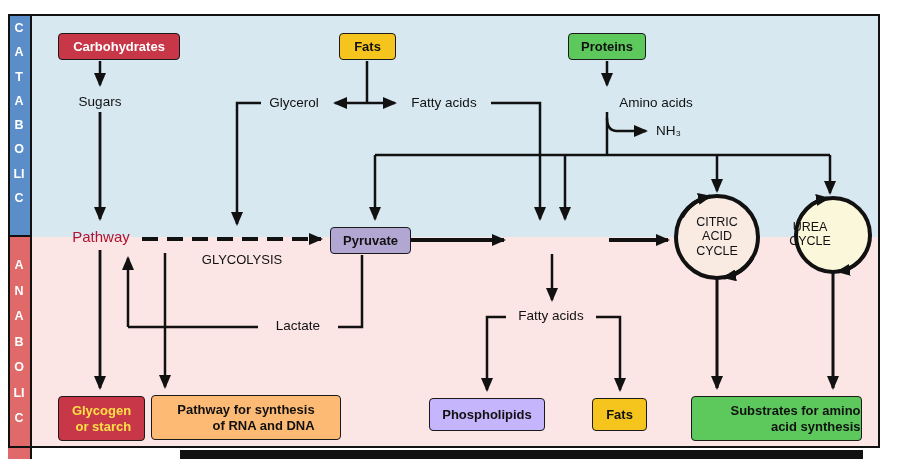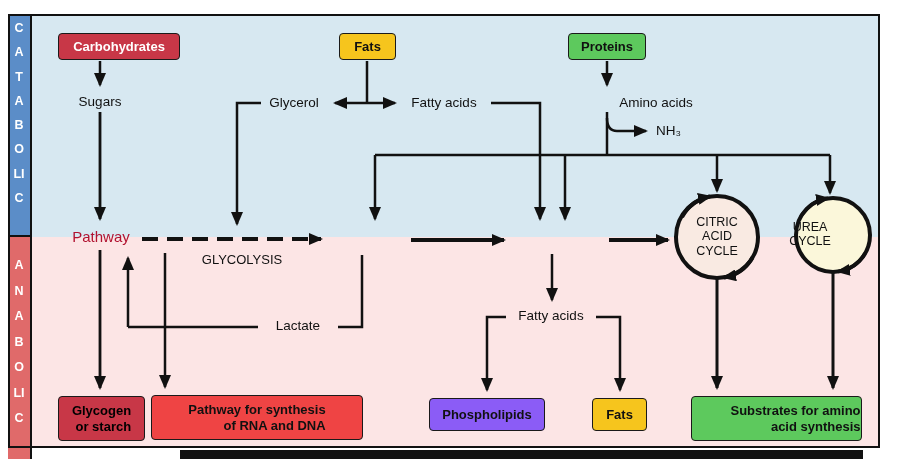--- a/index.html
+++ b/index.html
@@ -21,23 +21,23 @@
   .box{position:absolute;z-index:3;box-sizing:border-box;border:1.6px solid #1a1a1a;border-radius:4px;
        display:flex;align-items:center;justify-content:center;text-align:right;
        font-weight:bold;font-size:13px;line-height:1.18;white-space:pre-line;}
   .label{position:absolute;z-index:3;font-weight:normal;font-size:13.5px;text-align:center;white-space:pre-line;}
 
   #box-carbohydrates{left:58px;top:33px;width:122px;height:27px;background:#c83747;color:#fff;}
   #box-fats-top{left:339px;top:33px;width:57px;height:27px;background:#f6c51d;}
   #box-proteins{left:568px;top:33px;width:78px;height:27px;background:#5dc95d;}
   #box-pyruvate{left:330px;top:227px;width:81px;height:27px;background:#b2a7d3;}
   #box-acetyl-coa{left:512px;top:227px;width:97px;height:27px;background:#efa263;}
-  #box-glycogen{left:58px;top:396px;width:87px;height:45px;background:#c83747;color:#000000;}
-  #box-rna-dna{left:151px;top:395px;width:212px;height:45px;background:#ef4444;}
-  #box-phospholipids{left:429px;top:398px;width:116px;height:33px;background:#8b5cf6;}
+  #box-glycogen{left:58px;top:396px;width:87px;height:45px;background:#c83747;color:#fde047;}
+  #box-rna-dna{left:151px;top:395px;width:190px;height:45px;background:#fdba74;}
+  #box-phospholipids{left:429px;top:398px;width:116px;height:33px;background:#c4b5fd;}
   #box-fats-bottom{left:592px;top:398px;width:55px;height:33px;background:#f6c51d;}
   #box-substrates{left:691px;top:396px;width:171px;height:45px;background:#5dc95d;padding-left:38px;}
 
   #label-sugars{left:69px;top:94px;width:62px;}
   #label-glycerol{left:262px;top:95px;width:64px;}
   #label-fatty-top{left:399px;top:95px;width:90px;}
   #label-amino{left:562px;top:95px;width:92px;margin-left:48px;}
   #label-nh3{left:656px;top:123px;width:44px;text-align:left;}
   #label-glucose{left:64px;top:228px;width:74px;font-size:15px;color:#b11331;}
   #label-glycolysis{left:190px;top:252px;width:104px;font-size:13px;}
@@ -114,20 +114,21 @@
   <div class="box" id="box-proteins">Proteins</div>
 
   <div class="label" id="label-sugars">Sugars</div>
   <div class="label" id="label-glycerol">Glycerol</div>
   <div class="label" id="label-fatty-top">Fatty acids</div>
   <div class="label" id="label-amino">Amino acids</div>
   <div class="label" id="label-nh3">NH₃</div>
   <div class="label" id="label-glucose">Pathway</div>
   <div class="label" id="label-glycolysis">GLYCOLYSIS</div>
 
+  <div class="box" id="box-pyruvate">Pyruvate</div>
   <div class="label" id="label-citric">CITRIC
 ACID
 CYCLE</div>
   <div class="label" id="label-urea">UREA
 CYCLE</div>
 
   <div class="label" id="label-lactate">Lactate</div>
 
   <div class="label" id="label-fatty-bottom">Fatty acids</div>
 

